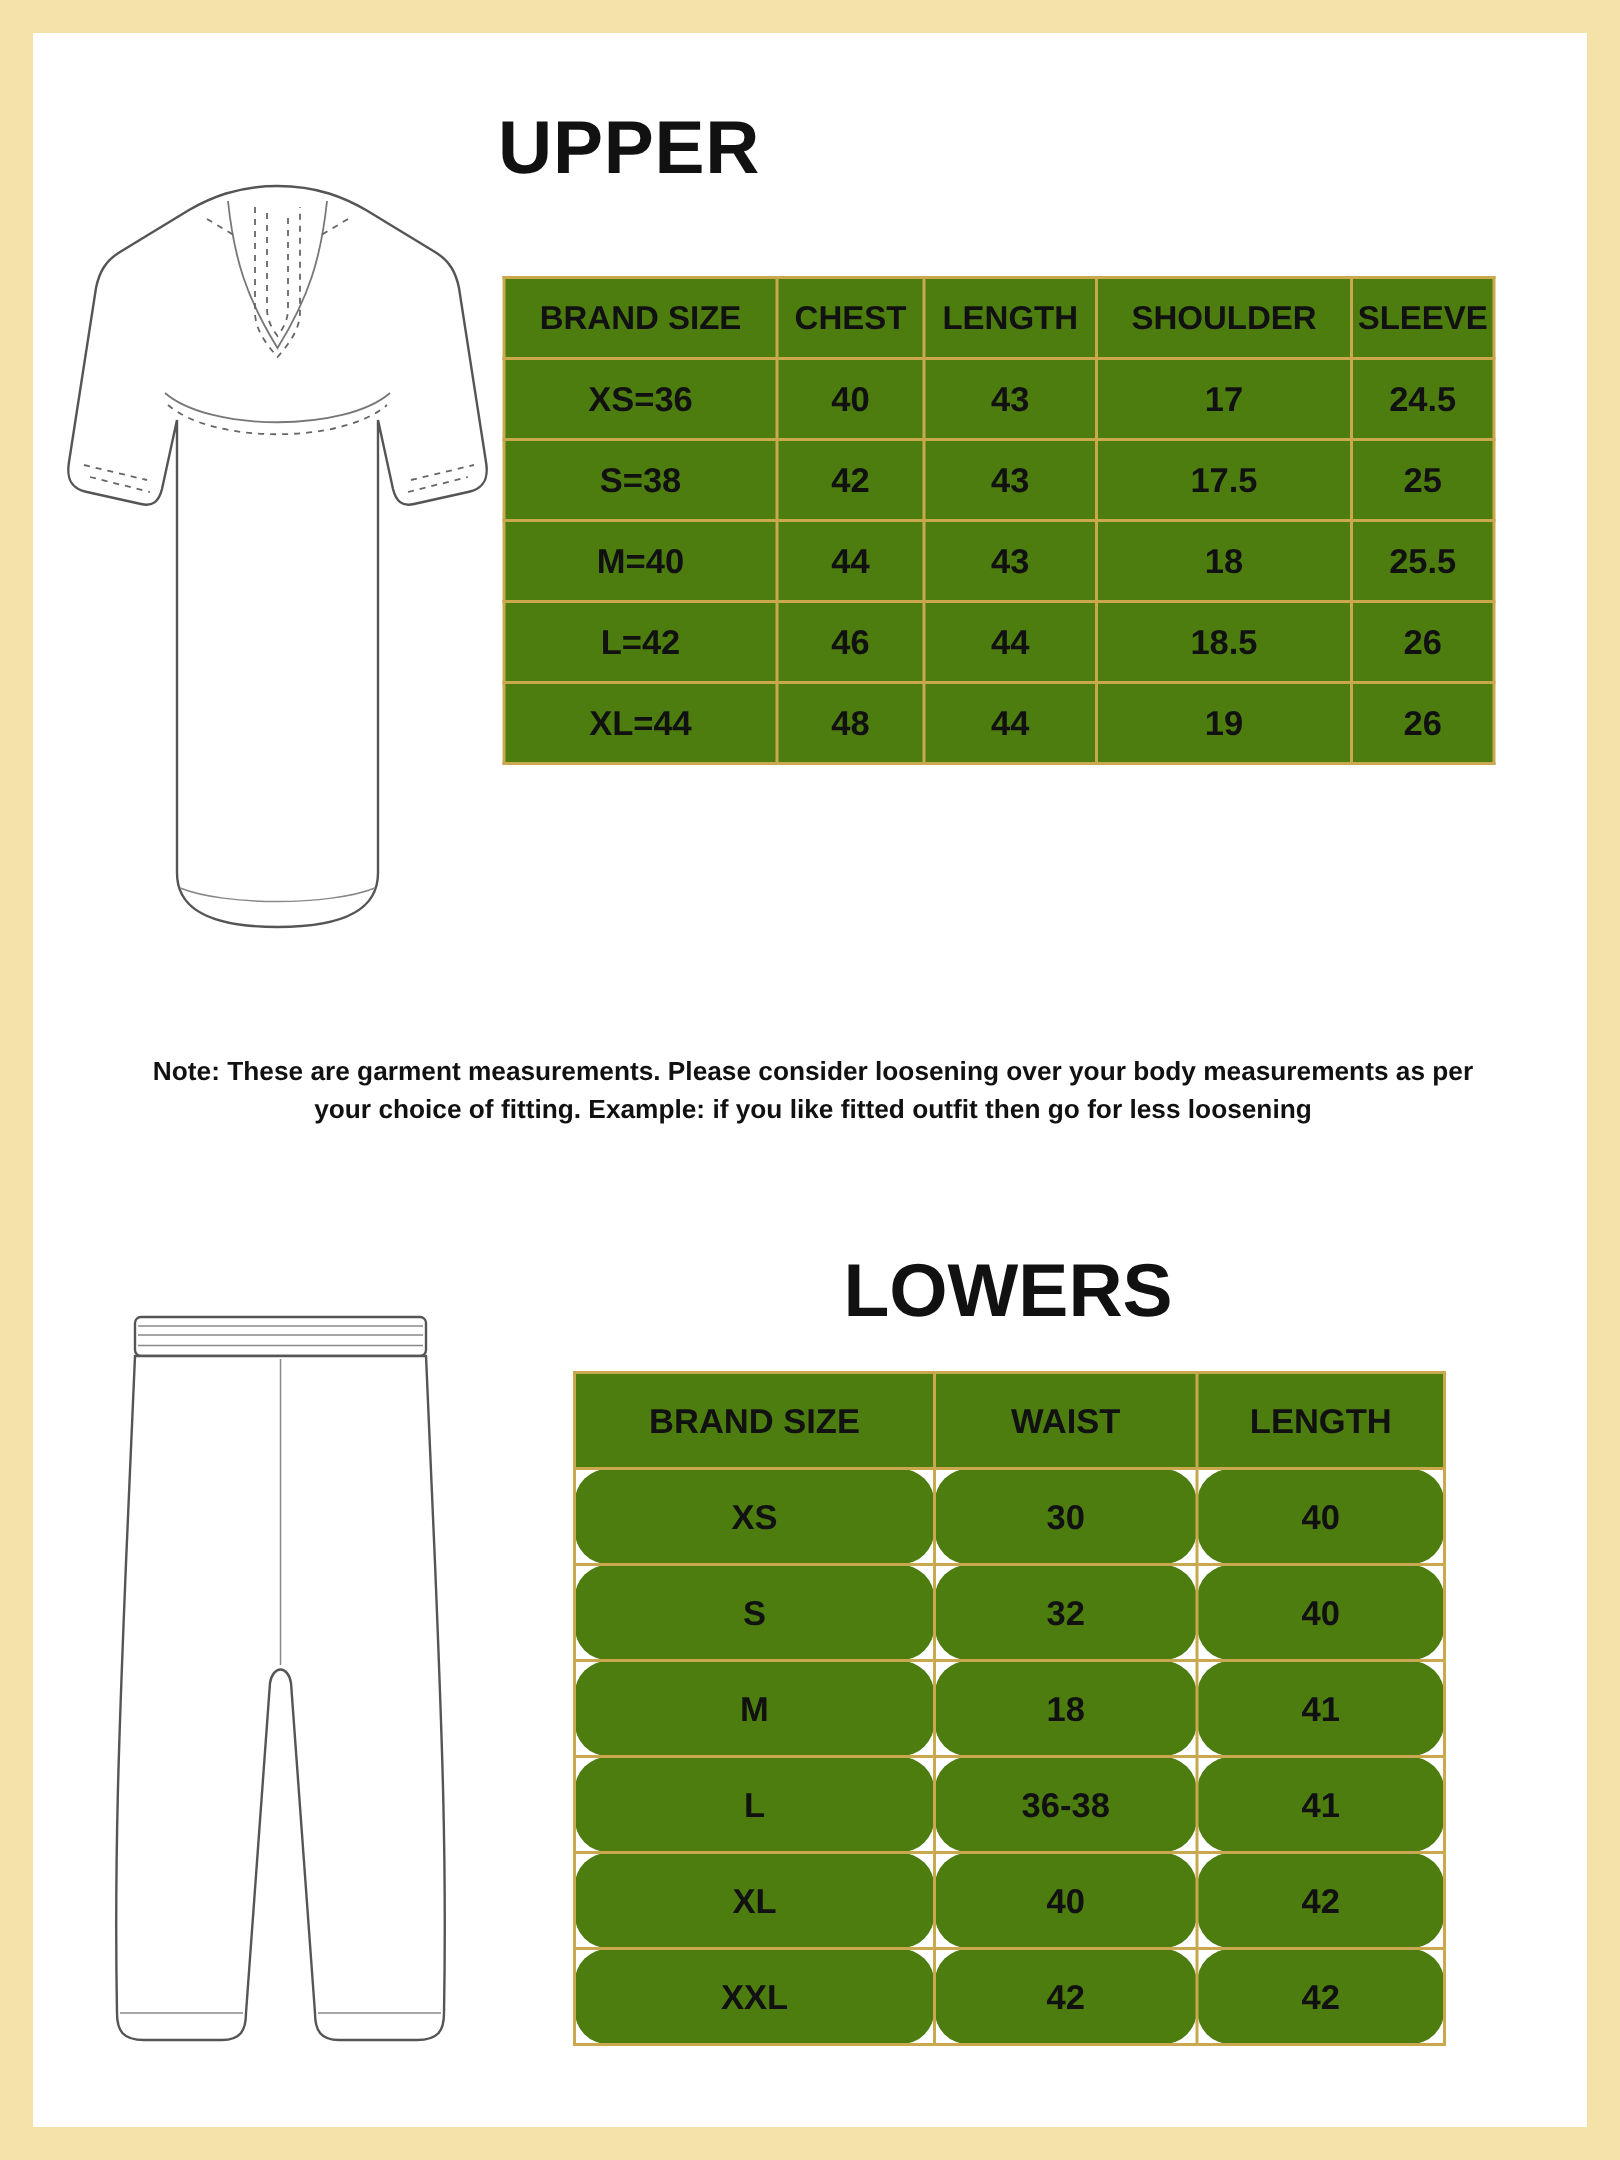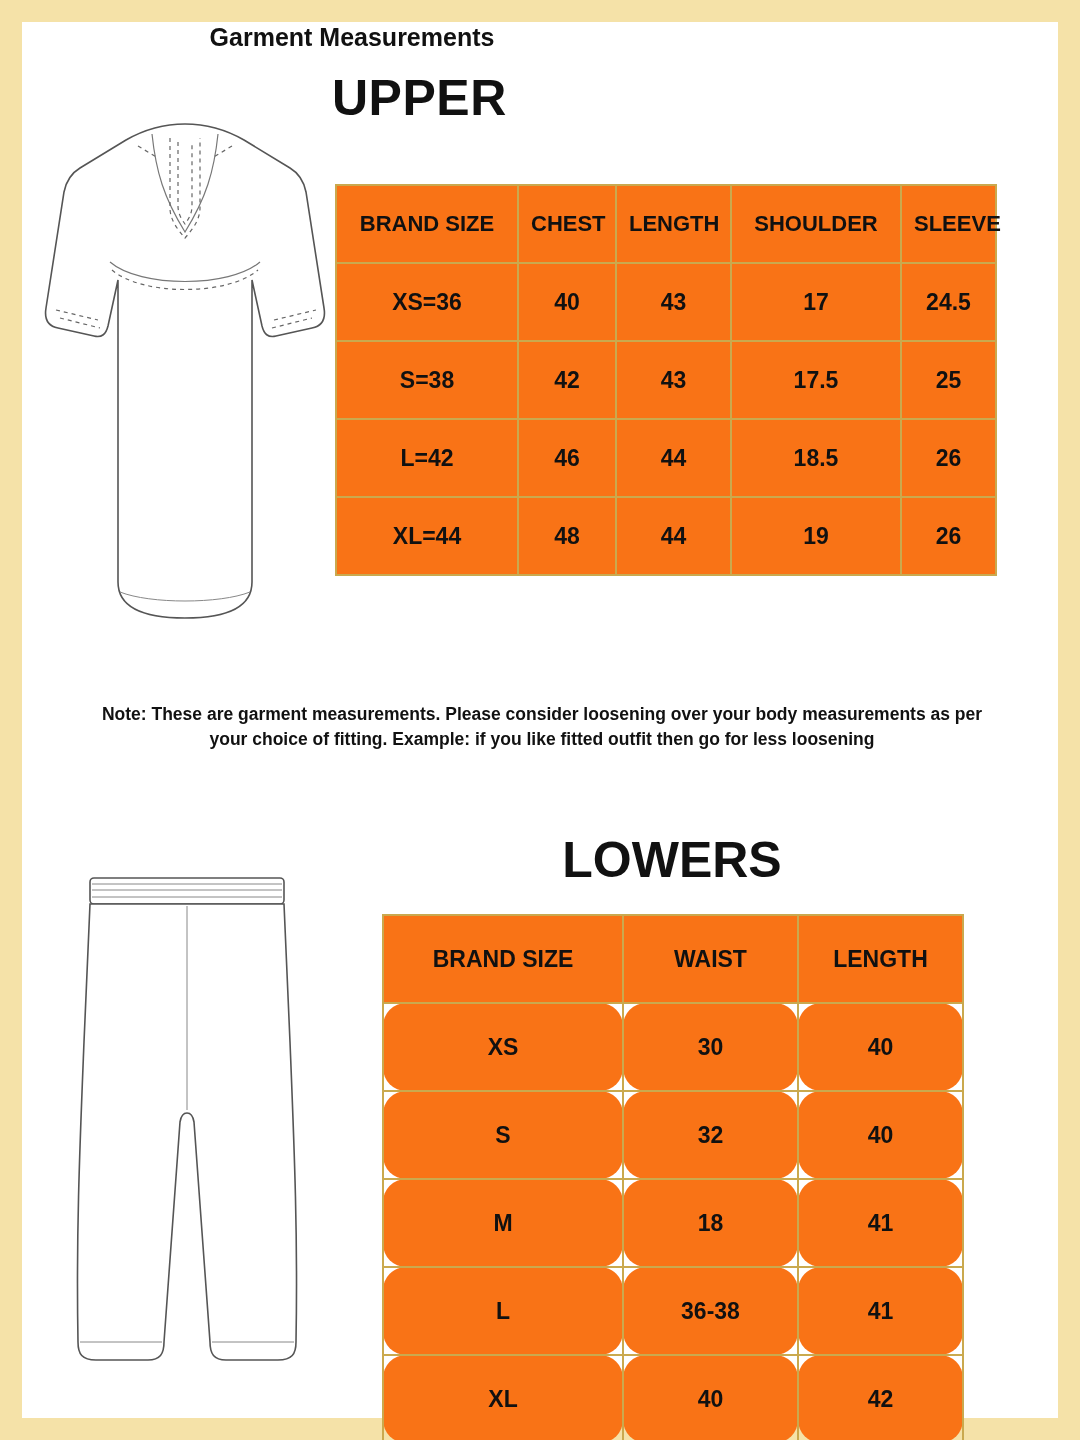--- a/index.html
+++ b/index.html
@@ -55,26 +55,26 @@
     color: #111;
   }
 
   
   table {
     border-collapse: collapse;
     table-layout: fixed;
   }
   table td, table th {
     border: 2px solid #caa94e;
-    background: #f97316;
+    background: #4d7c0f;
     color: #111;
     font-weight: bold;
     text-align: center;
     vertical-align: middle;
-    padding: 12px;
+    padding: 0;
   }
   #upper-table {
     position: absolute;
     left: 313px;
     top: 162px;
     width: 660px;
   }
   #upper-table th {
     height: 52px;
     font-size: 22px;
@@ -208,21 +208,20 @@
 
         <path d="M98 34 L118 46"></path>
         <path d="M192 34 L172 46"></path>
       </g>
       <g fill="none" stroke="#888" stroke-width="1">
         <path d="M80 480 C110 492 180 492 210 480"></path>
       </g>
     </svg>
 
     <div class="title" id="upper-title">UPPER</div>
-    <div id="upper-subtitle">Garment Measurements</div>
 
     <table id="upper-table">
       <colgroup>
         <col class="c0">
           <col class="c1">
           <col class="c2">
           <col class="c3">
           <col class="c4">
       </colgroup>
       <thead>
@@ -241,20 +240,27 @@
           <td>43</td>
           <td>17</td>
           <td>24.5</td>
         </tr>
         <tr>
           <td>S=38</td>
           <td>42</td>
           <td>43</td>
           <td>17.5</td>
           <td>25</td>
+        </tr>
+        <tr>
+          <td>M=40</td>
+          <td>44</td>
+          <td>43</td>
+          <td>18</td>
+          <td>25.5</td>
         </tr>
         <tr>
           <td>L=42</td>
           <td>46</td>
           <td>44</td>
           <td>18.5</td>
           <td>26</td>
         </tr>
         <tr>
           <td>XL=44</td>

